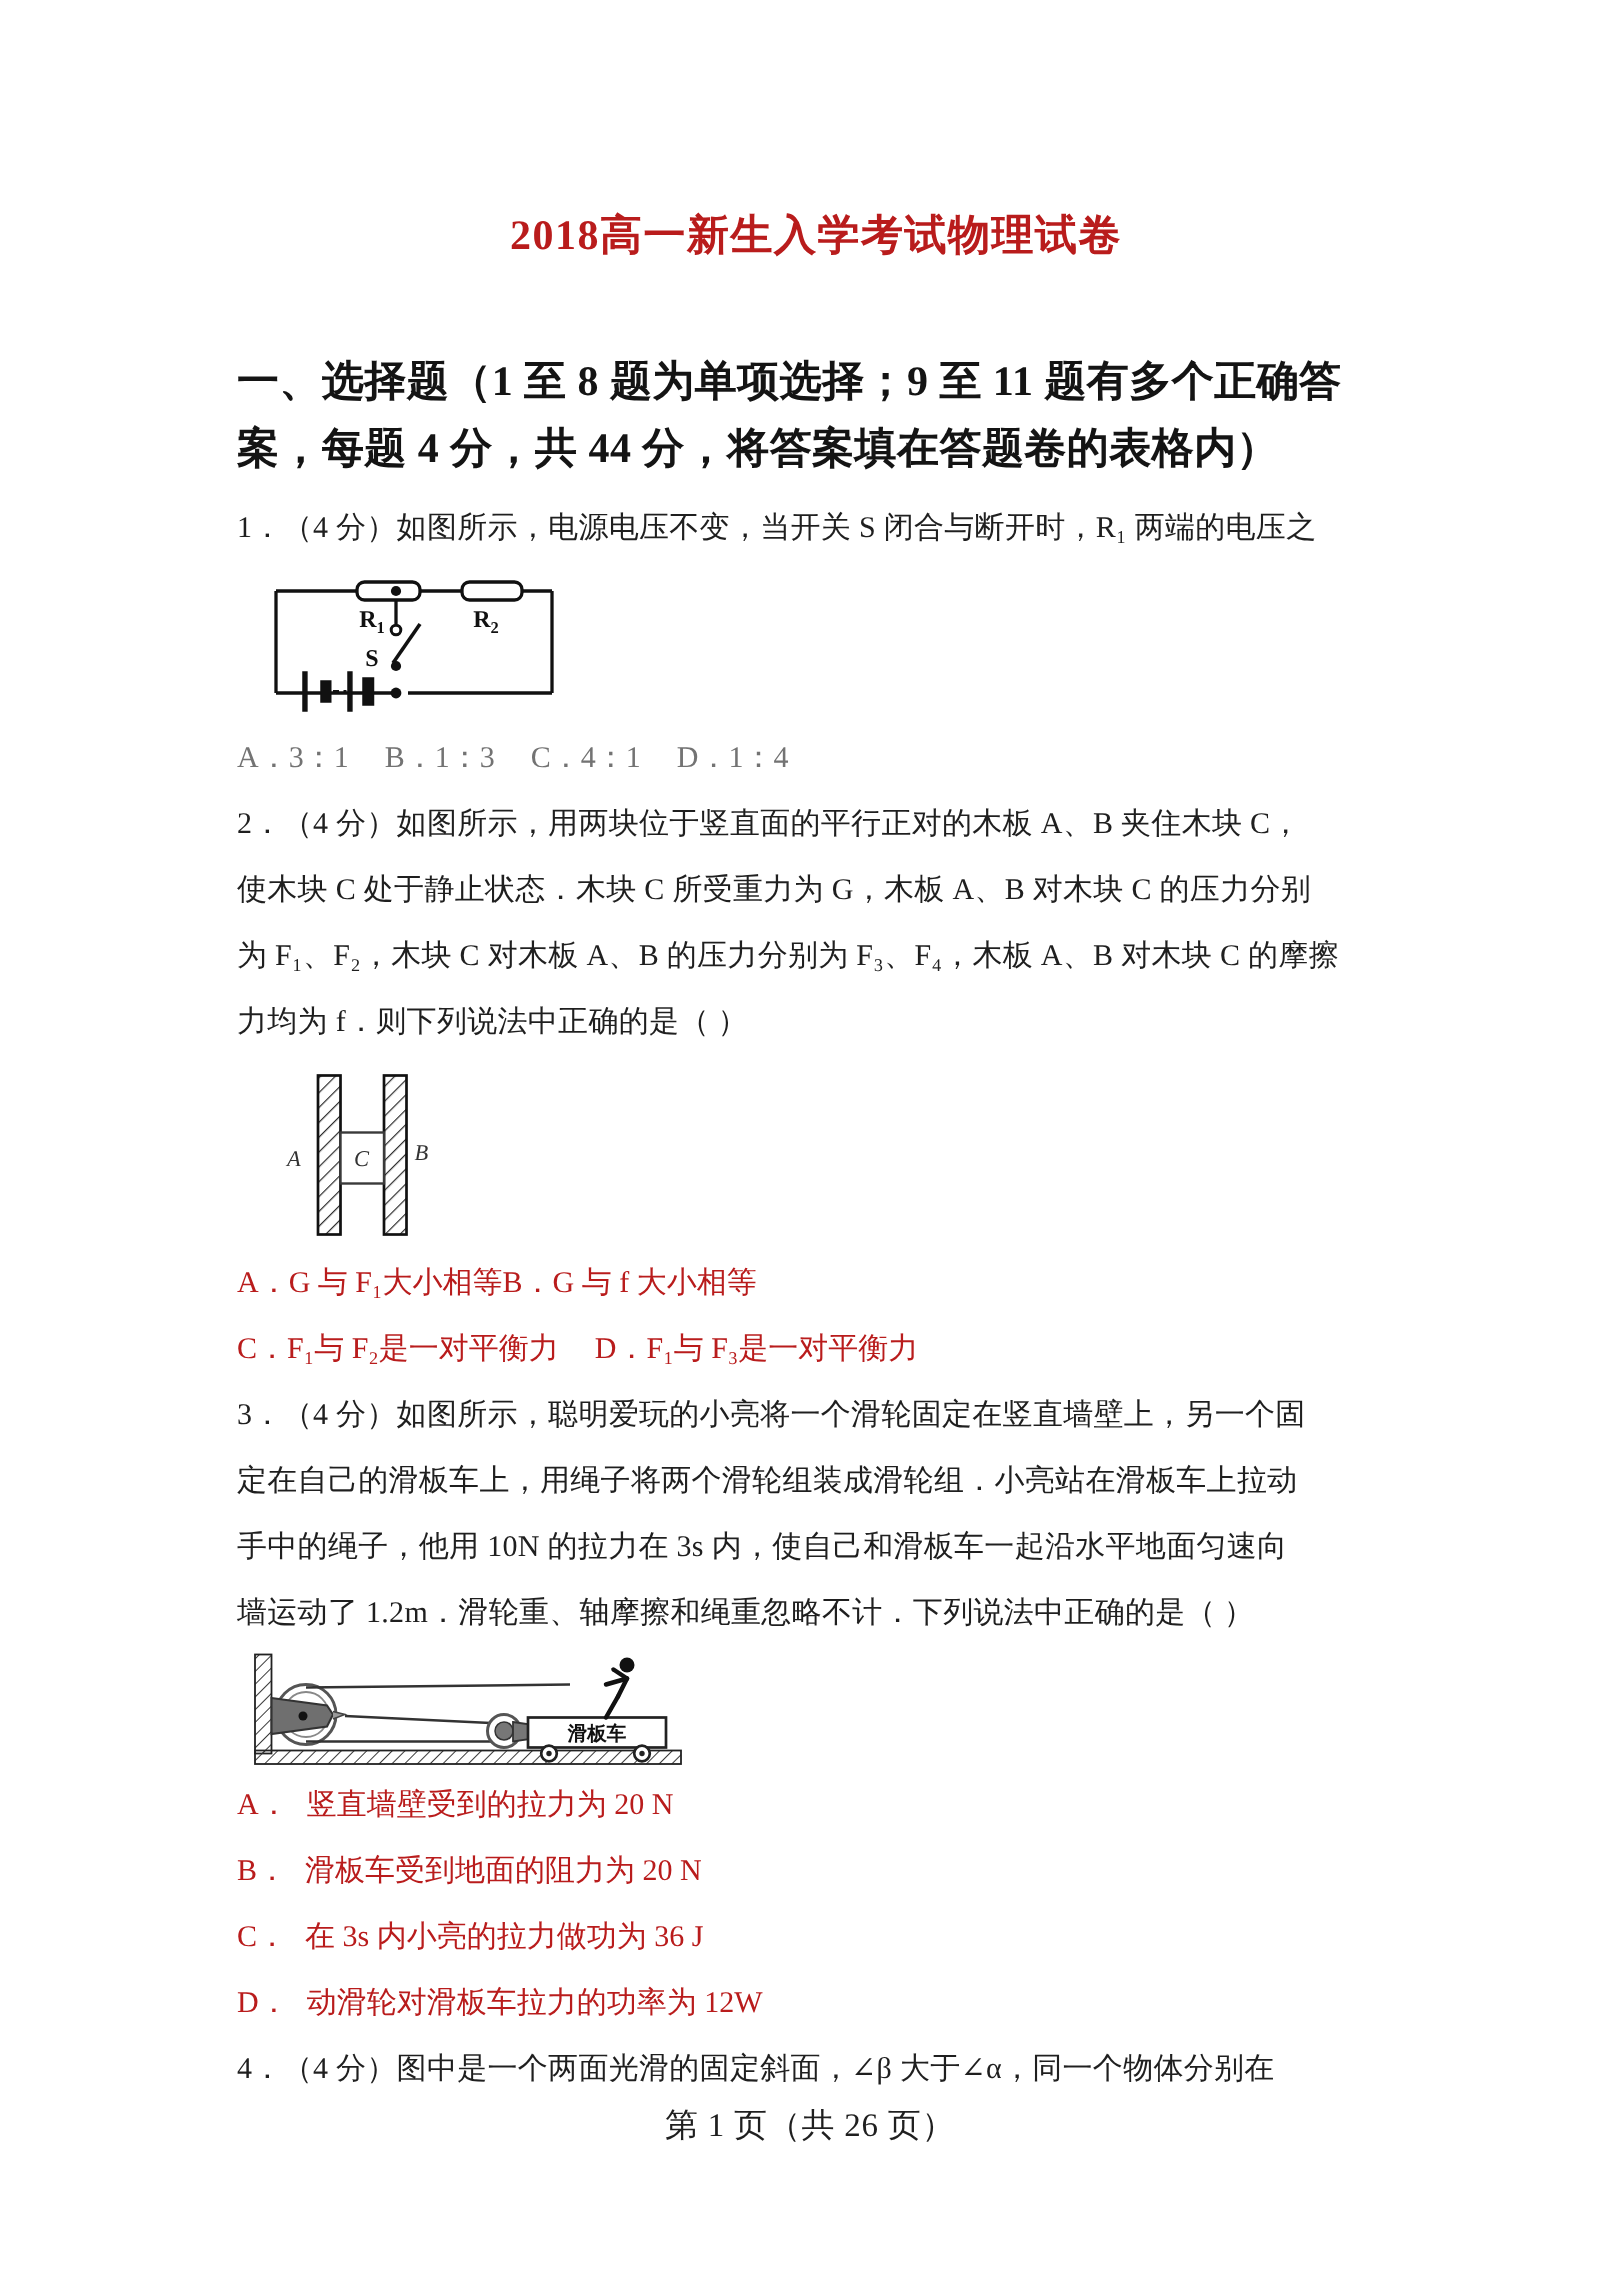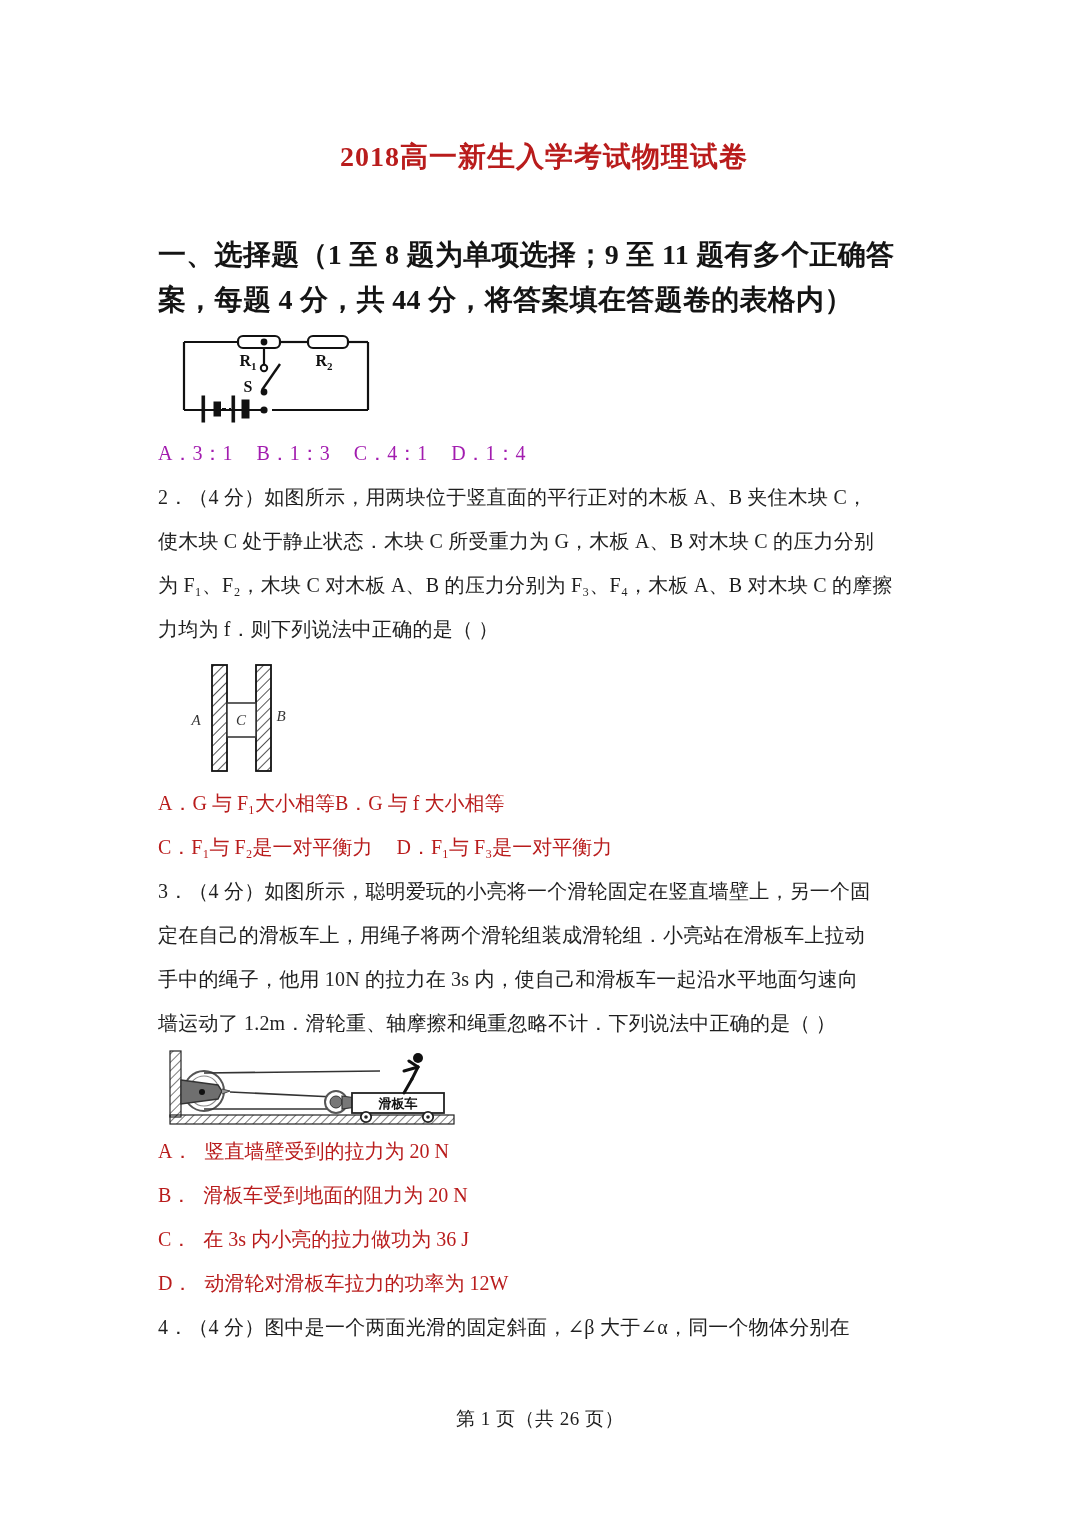--- a/index.html
+++ b/index.html
@@ -53,21 +53,21 @@
     color: #1f1f1f;
     text-align: justify;
     text-justify: inter-ideograph;
   }
   .qtext.first { padding-top: 8px; }
 
   .options-line {
     font-size: 20px;
     line-height: 44px;
     margin: 0;
-    color: #a21caf;
+    color: #737373;
     font-family: Liberation Serif, serif;
   }
   .opt-sp { display: inline-block; width: 24px; }
   .opt-sp-sm { display: inline-block; width: 12px; }
 
   .opt-list { margin: 0; }
   .opt-row {
     font-size: 20px;
     line-height: 44px;
     color: #b91c1c;
@@ -78,36 +78,37 @@
   .fig-circuit { padding: 8px 0 6px 18px; }
   .fig-boards  { padding: 8px 0 4px 22px; }
   .fig-pulley  { padding: 4px 0 2px 8px; }
 
   .footer {
     position: absolute;
     left: 0;
     right: 0;
     bottom: 96px;
     text-align: center;
-    font-size: 19px;
+    font-size: 22px;
     color: #1f1f1f;
     letter-spacing: 0.5px;
   }
 
   svg { display: block; }
 </style>
 </head>
 <body>
 
 <div class="page">
 
   <h1 class="doc-title">2018高一新生入学考试物理试卷</h1>
 
   <p class="section-heading">一、选择题（1 至 8 题为单项选择；9 至 11 题有多个正确答案，每题 4 分，共 44 分，将答案填在答题卷的表格内）</p>
 
+  <p class="qtext first">1．（4 分）如图所示，电源电压不变，当开关 S 闭合与断开时，R₁ 两端的电压之</p>
 
   <div class="figure-wrap fig-circuit">
     <svg width="200" height="95" viewBox="0 0 200 95">
       <g stroke="#111" stroke-width="2.2" fill="none">
 
         <path d="M8 12 L62 12"></path>
         <path d="M104 12 L132 12"></path>
         <path d="M172 12 L192 12"></path>
         <path d="M192 12 L192 80"></path>
         <path d="M192 80 L96 80"></path>

